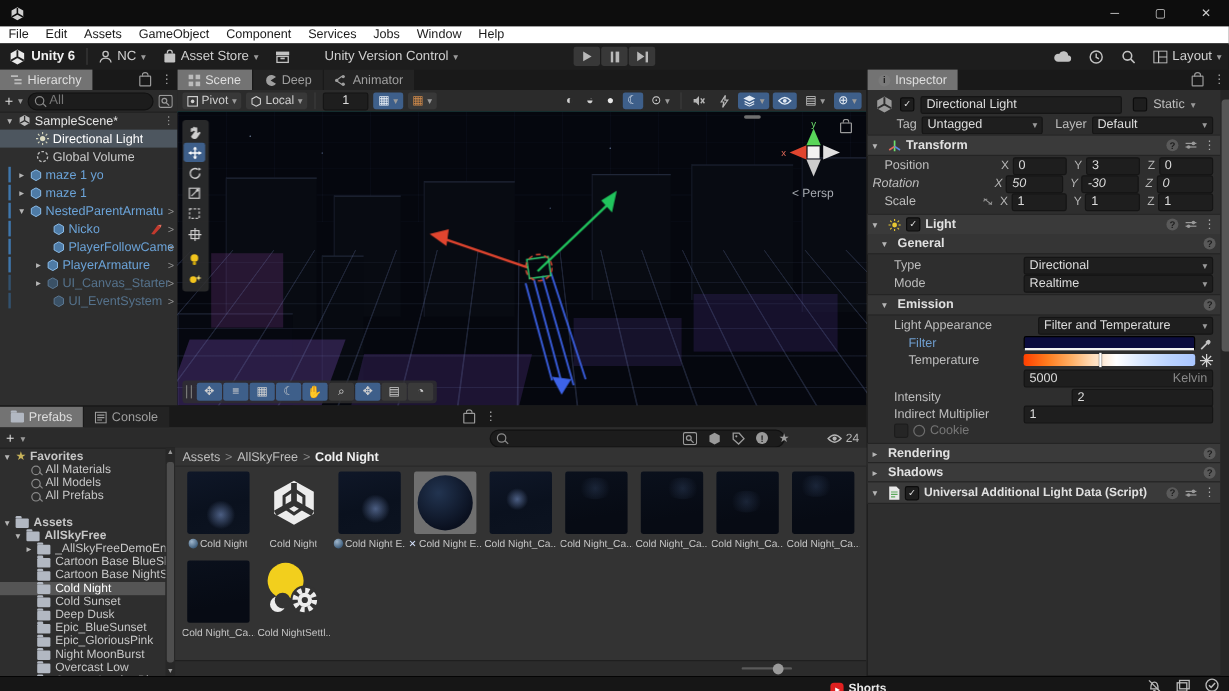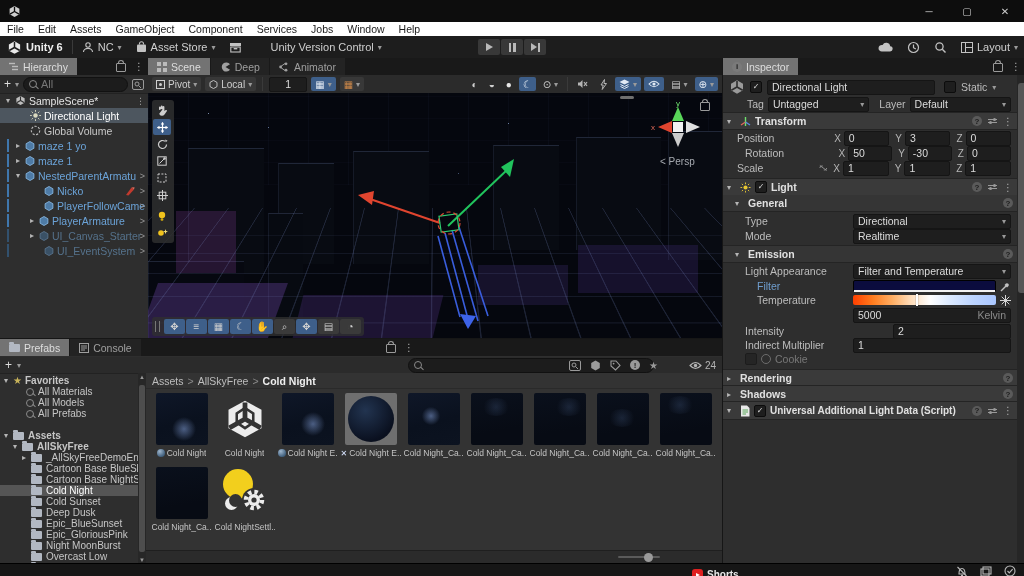--- a/index.html
+++ b/index.html
@@ -676,21 +676,21 @@
   </div>
   <div class="irow" style="top:73px;left:14px;">
     <span class="ilabel" style="width:108px">Position</span>
     <span class="axis">X</span>
       <div class="fld xyzfld">0</div>
     <span class="axis">Y</span>
       <div class="fld xyzfld">3</div>
     <span class="axis">Z</span>
       <div class="fld xyzfld">0</div>
   </div>
-  <div class="irow" style="top:88px;left:22px;">
+  <div class="irow" style="top:88px;left:4px;font-style:italic;">
     <span class="ilabel" style="width:108px">Rotation</span>
     <span class="axis">X</span>
       <div class="fld xyzfld">50</div>
     <span class="axis">Y</span>
       <div class="fld xyzfld">-30</div>
     <span class="axis">Z</span>
       <div class="fld xyzfld">0</div>
   </div>
   <div class="irow" style="top:103px;left:14px;">
     <span class="ilabel" style="width:96px">Scale</span>
@@ -755,21 +755,21 @@
       </div>
   </div>
   <div class="sect" style="top:187px;background:#353535">
     <span class="fold" style="margin-left:8px">▾</span>
     <b>Emission</b>
     <div class="right">
         <span class="q">?</span>
       </div>
   </div>
   <div class="irow" style="top:206px;left:22px;">
-    <span class="ilabel" style="width:108px">Light Appearance</span>
+    <span class="ilabel" style="width:120px">Light Appearance</span>
     <div class="dd" style="flex:1">
         <span>Filter and Temperature</span>
         <span class="caret">▾</span>
       </div>
   </div>
   <div class="irow" style="top:221px;left:34px;">
     <span class="ilabel" style="width:96px;color:#6f9ecf">Filter</span>
     <div class="filterbar"></div>
     <svg width="11" height="11" viewBox="0 0 11 11" style="margin-left:4px">
         <path d="M1 10 L6 5" stroke="#c2c2c2" stroke-width="1.4"></path>

